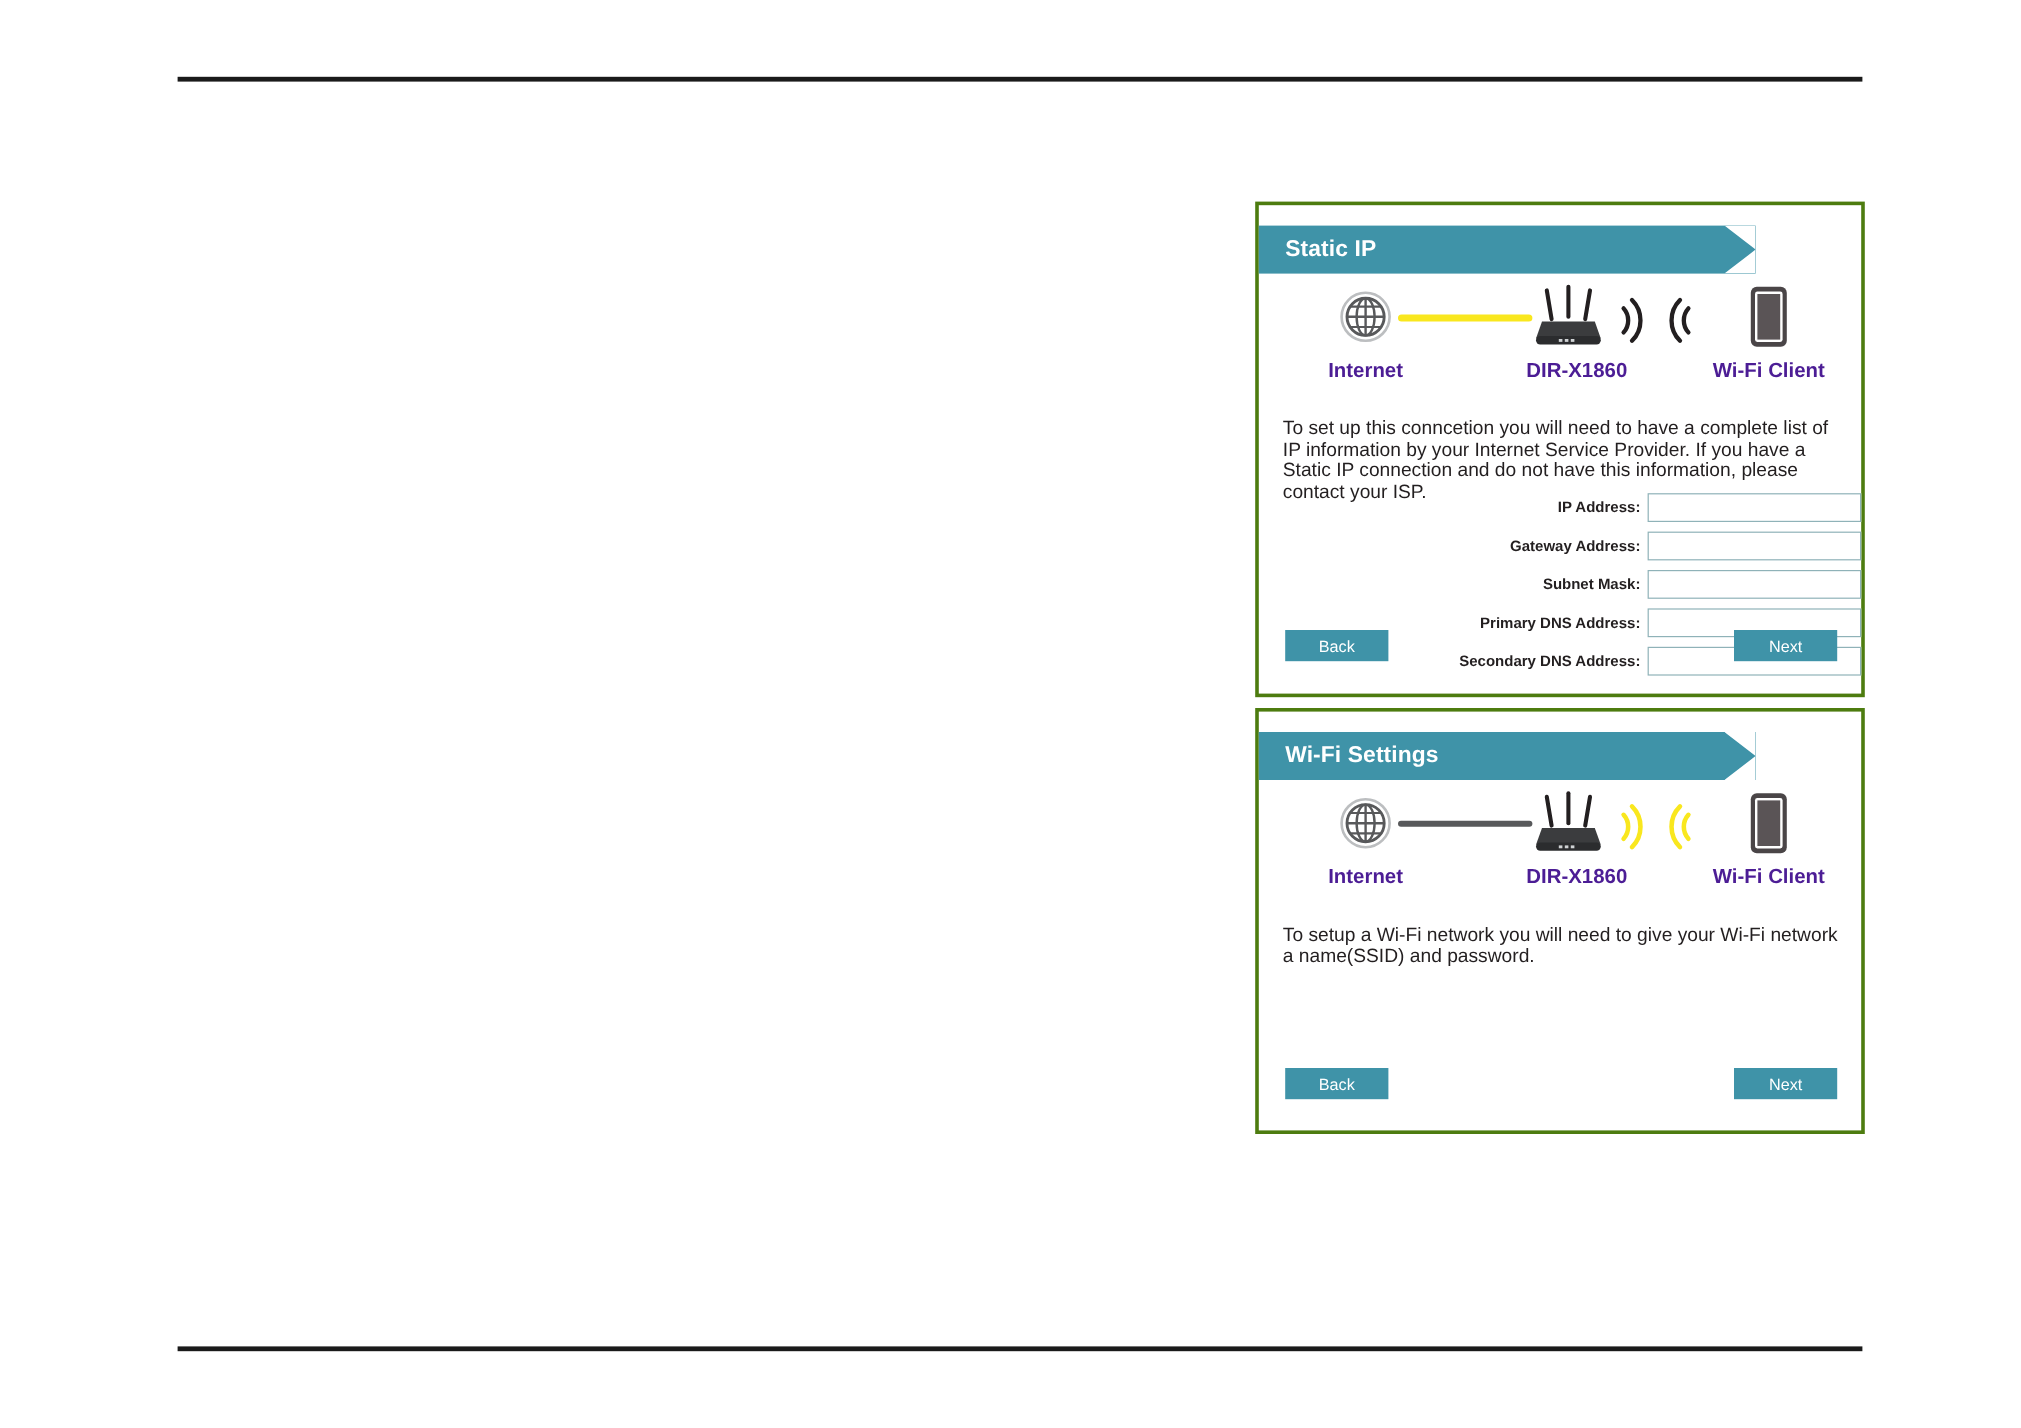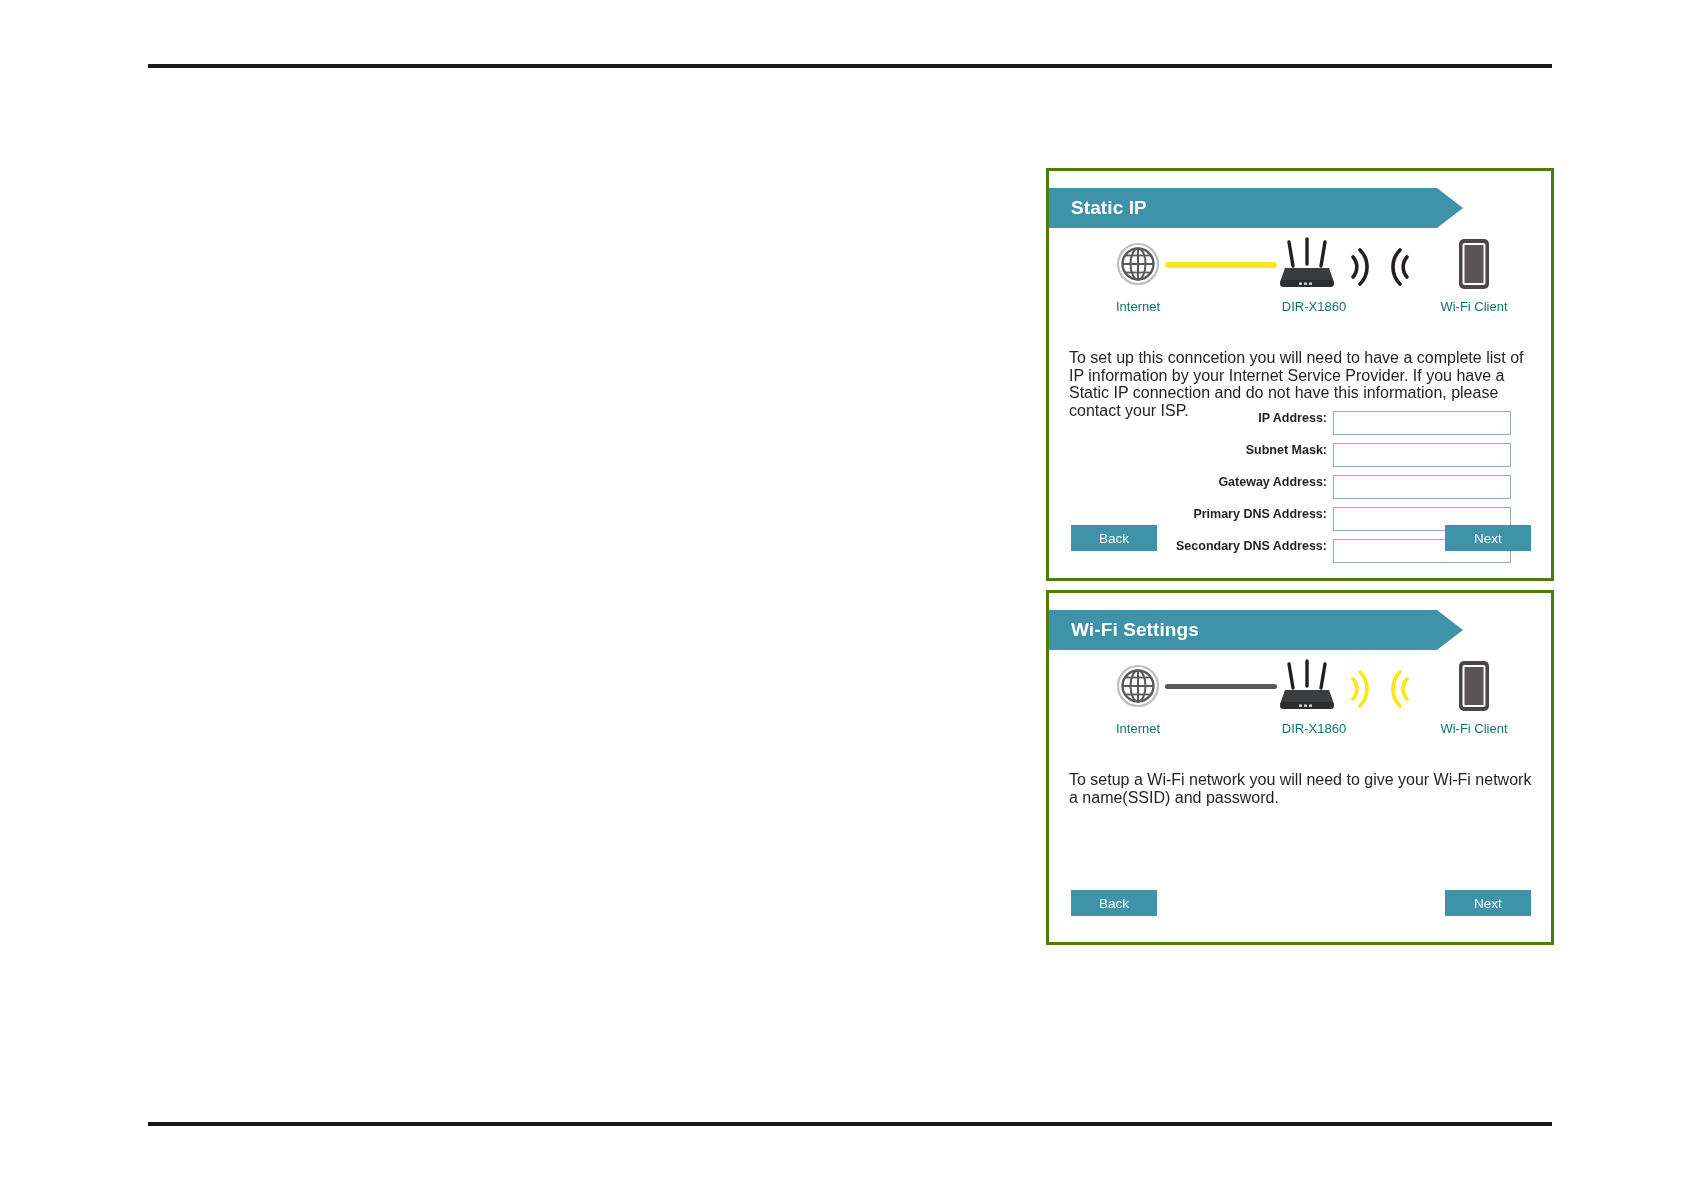--- a/index.html
+++ b/index.html
@@ -83,23 +83,23 @@
     height: 112px;
   }
   #panel-static-ip .diagram { top: 62px; }
   #panel-wifi-settings .diagram { top: 62px; }
 
   .node {
     position: absolute;
     text-align: center;
   }
   .node-label {
-    font-size: 13px;
-    font-weight: normal;
-    color: #0f766e;
+    font-size: 17px;
+    font-weight: bold;
+    color: #4c1d95;
     white-space: nowrap;
     margin-top: 4px;
   }
   .icon-box {
     height: 62px;
     display: flex;
     align-items: center;
     justify-content: center;
   }
 
@@ -140,22 +140,23 @@
   .form {
     position: absolute;
     left: 0;
     width: 100%;
   }
   #form-static-ip { top: 240px; }
   #form-wifi      { top: 222px; }
 
   .form-row {
     display: flex;
-    align-items: flex-start;
+    align-items: center;
     margin-bottom: 8px;
+    padding-left: 40px;
   }
   .field-label {
     font-size: 12.5px;
     font-weight: bold;
     color: #231f20;
     text-align: right;
     white-space: nowrap;
   }
   #form-static-ip .field-label { width: 278px; }
   #form-wifi .field-label { width: 330px; }
@@ -275,25 +276,25 @@
   </div>
 
   <div class="body-text">To set up this conncetion you will need to have a complete list of IP information by your Internet Service Provider. If you have a Static IP connection and do not have this information, please contact your ISP.</div>
 
   <div class="form" id="form-static-ip">
     <div class="form-row">
       <span class="field-label">IP Address:</span>
       <input class="field-input" type="text" value="" style="">
     </div>
     <div class="form-row">
+      <span class="field-label">Gateway Address:</span>
+      <input class="field-input" type="text" value="" style="">
+    </div>
+    <div class="form-row">
       <span class="field-label">Subnet Mask:</span>
-      <input class="field-input" type="text" value="" style="">
-    </div>
-    <div class="form-row">
-      <span class="field-label">Gateway Address:</span>
       <input class="field-input" type="text" value="" style="">
     </div>
     <div class="form-row">
       <span class="field-label">Primary DNS Address:</span>
       <input class="field-input" type="text" value="" style="">
     </div>
     <div class="form-row">
       <span class="field-label">Secondary DNS Address:</span>
       <input class="field-input" type="text" value="" style="">
     </div>

